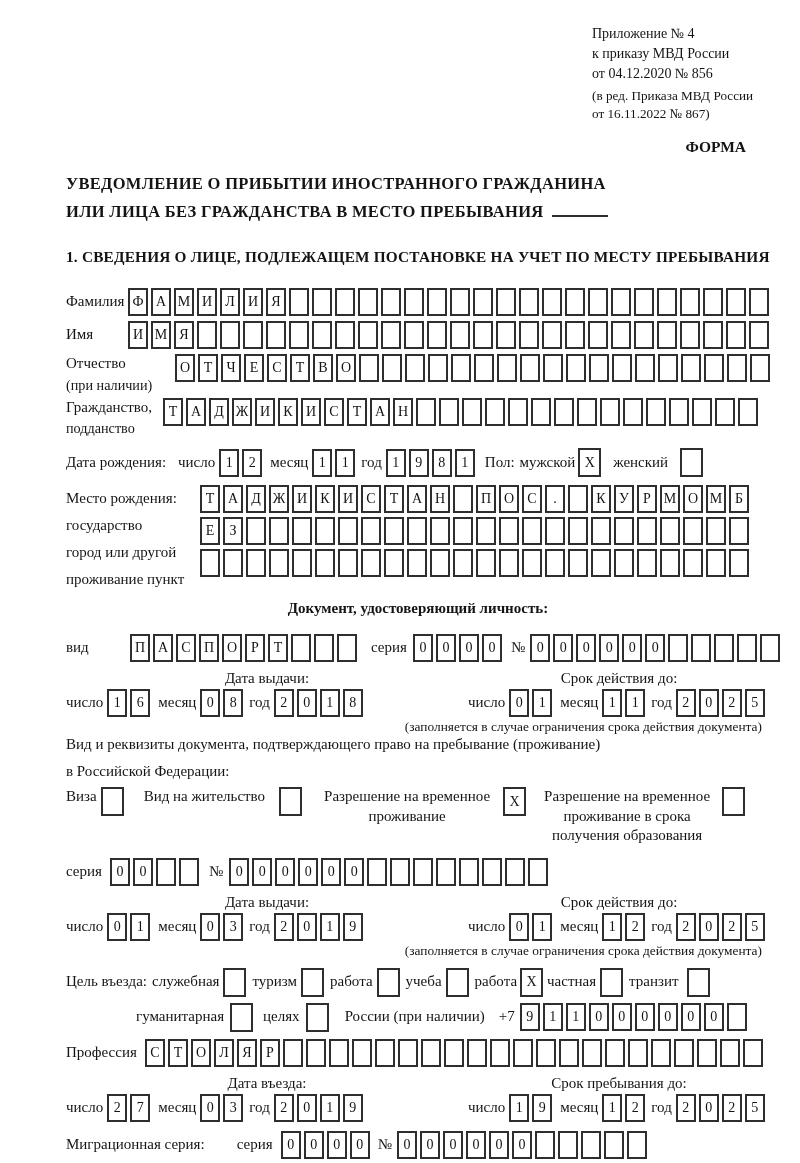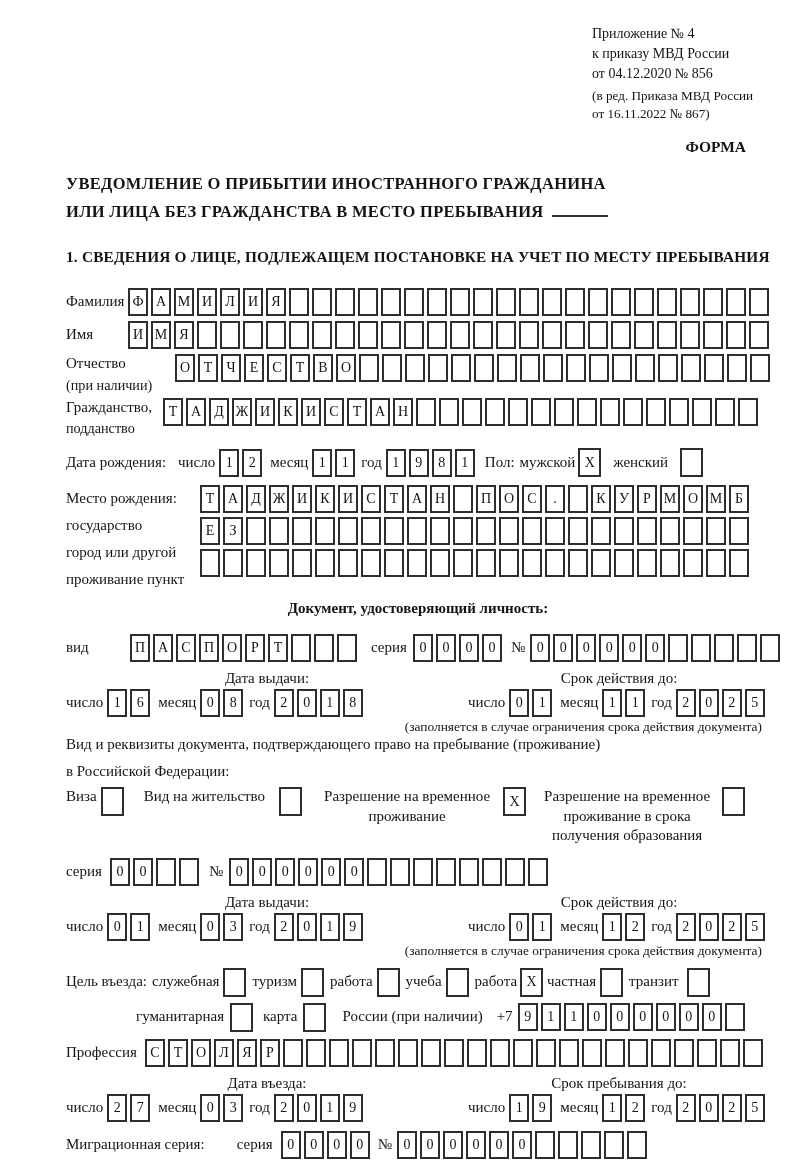--- a/index.html
+++ b/index.html
@@ -500,21 +500,21 @@
     <div class="cb" style="margin-left:3px">X</div>
     <span class="lbl" style="margin-left:4px">частная</span>
     <div class="cb" style="margin-left:4px"></div>
     <span class="lbl ml6">транзит</span>
     <div class="cb" style="margin-left:8px"></div>
   </div>
 
   <div class="row" style="margin-top:6px;margin-left:70px">
     <span class="lbl">гуманитарная</span>
     <div class="cb" style="margin-left:6px"></div>
-    <span class="lbl" style="margin-left:10px">карта</span>
+    <span class="lbl" style="margin-left:10px">целях</span>
     <div class="cb" style="margin-left:6px"></div>
     <span class="lbl" style="margin-left:16px">России (при наличии)</span>
     <span class="lbl" style="margin-left:14px">+7</span>
     <div class="cells" style="margin-left:5px">
         <div class="cell">9</div>
         <div class="cell">1</div>
         <div class="cell">1</div>
         <div class="cell">0</div>
         <div class="cell">0</div>
         <div class="cell">0</div>

